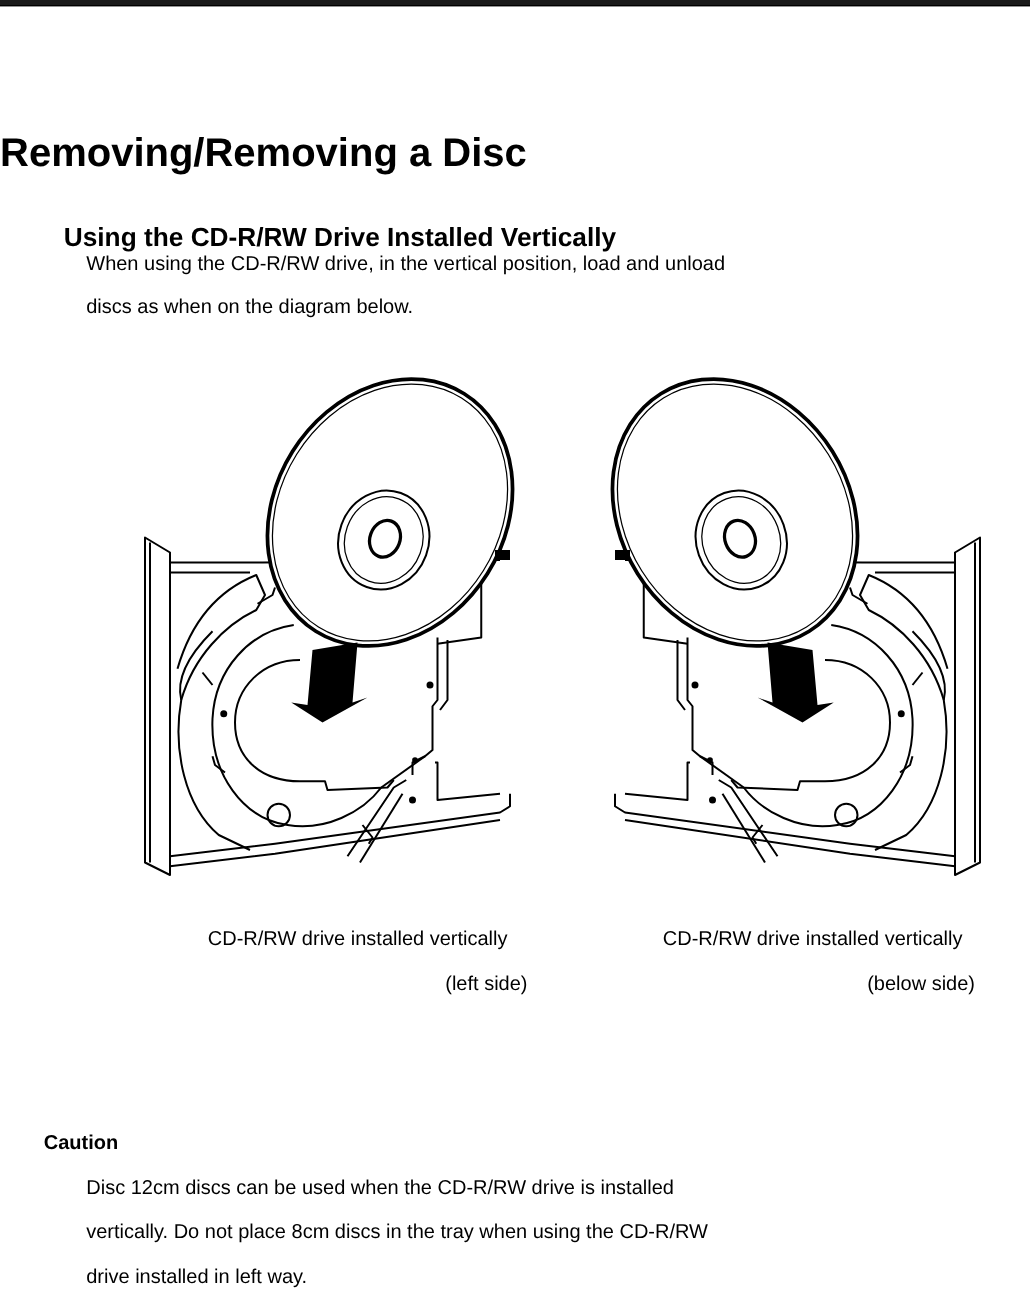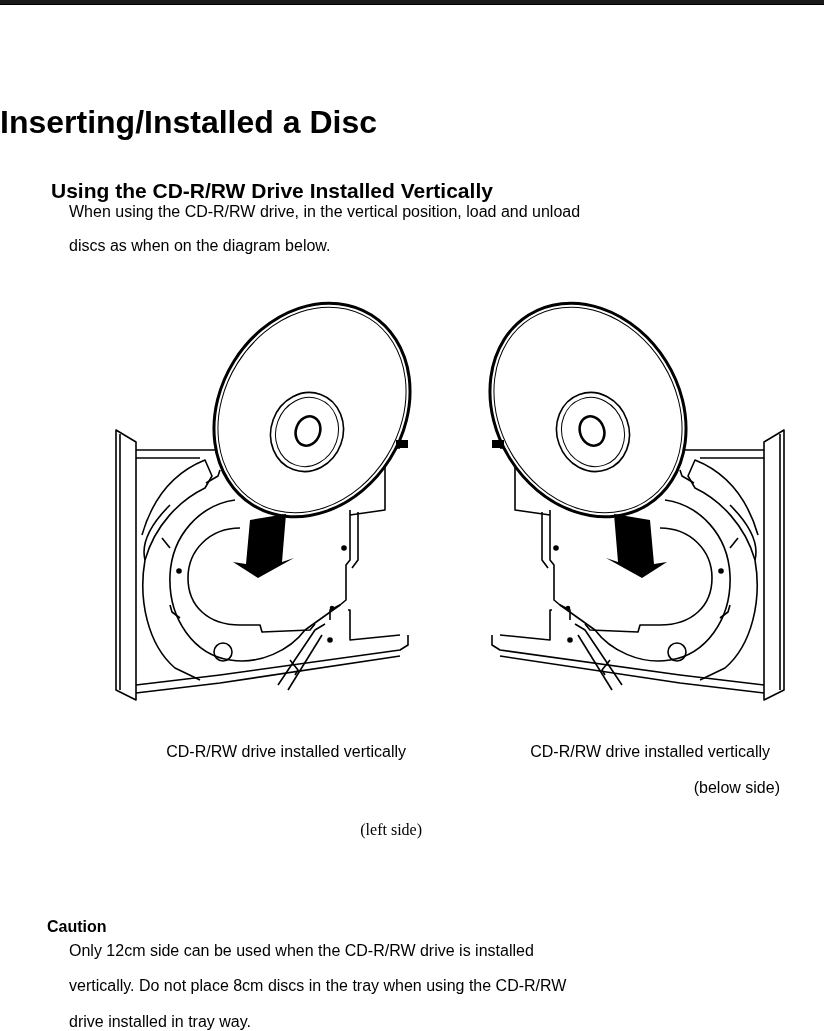--- a/index.html
+++ b/index.html
@@ -65,43 +65,43 @@
     .mirror { transform: scaleX(-1); }
 
     .caption {
       position: absolute;
       font-size: 16px;
       line-height: 20px;
       text-align: right;
       white-space: nowrap;
     }
     .cap-left-1 { left: 100px; width: 306px; top: 742px; }
-    .cap-left-2 { left: 100px; width: 322px; top: 820px; font-family: Liberation Serif, serif; }
+    .cap-left-2 { left: 100px; width: 322px; top: 778px; }
     .cap-right-1 { left: 470px; width: 300px; top: 742px; }
     .cap-right-2 { left: 480px; width: 300px; top: 778px; }
 
     .caution-heading {
       position: absolute;
       left: 35px;
       top: 905px;
       font-size: 16px;
       font-weight: bold;
       line-height: 20px;
-      margin: 12px;
+      margin: 0;
     }
     .caution-1 { top: 941px; }
     .caution-2 { top: 976px; }
     .caution-3 { top: 1012px; }
   </style>
 </head>
 <body>
 
 <div class="top-rule"></div>
 
-<h1 class="page-title">Inserting/Installed a Disc</h1>
+<h1 class="page-title">Removing/Removing a Disc</h1>
 <h2 class="section-title">Using the CD-R/RW Drive Installed Vertically</h2>
 
 <p class="body-text intro-1">When using the CD-R/RW drive, in the vertical position, load and unload</p>
 <p class="body-text intro-2">discs as when on the diagram below.</p>
 
 <div class="figure figure-left">
   <svg viewBox="0 0 320 410">
     <g fill="none" stroke="#000" stroke-width="1.6" stroke-linejoin="round">
 
       <polygon points="16,130 36,142 36,400 16,390" fill="#fff"></polygon>
@@ -198,15 +198,15 @@
     <polygon points="150,220 186,214 182,262 194,258 158,278 133,262 146,264" fill="#000"></polygon>
   </svg>
 </div>
 
 <div class="caption cap-left-1">CD-R/RW drive installed vertically</div>
 <div class="caption cap-left-2">(left side)</div>
 <div class="caption cap-right-1">CD-R/RW drive installed vertically</div>
 <div class="caption cap-right-2">(below side)</div>
 
 <h3 class="caution-heading">Caution</h3>
-<p class="body-text caution-1">Only 12cm side can be used when the CD-R/RW drive is installed</p>
+<p class="body-text caution-1">Disc 12cm discs can be used when the CD-R/RW drive is installed</p>
 <p class="body-text caution-2">vertically. Do not place 8cm discs in the tray when using the CD-R/RW</p>
-<p class="body-text caution-3">drive installed in tray way.</p>
+<p class="body-text caution-3">drive installed in left way.</p>
 
 </body></html>

